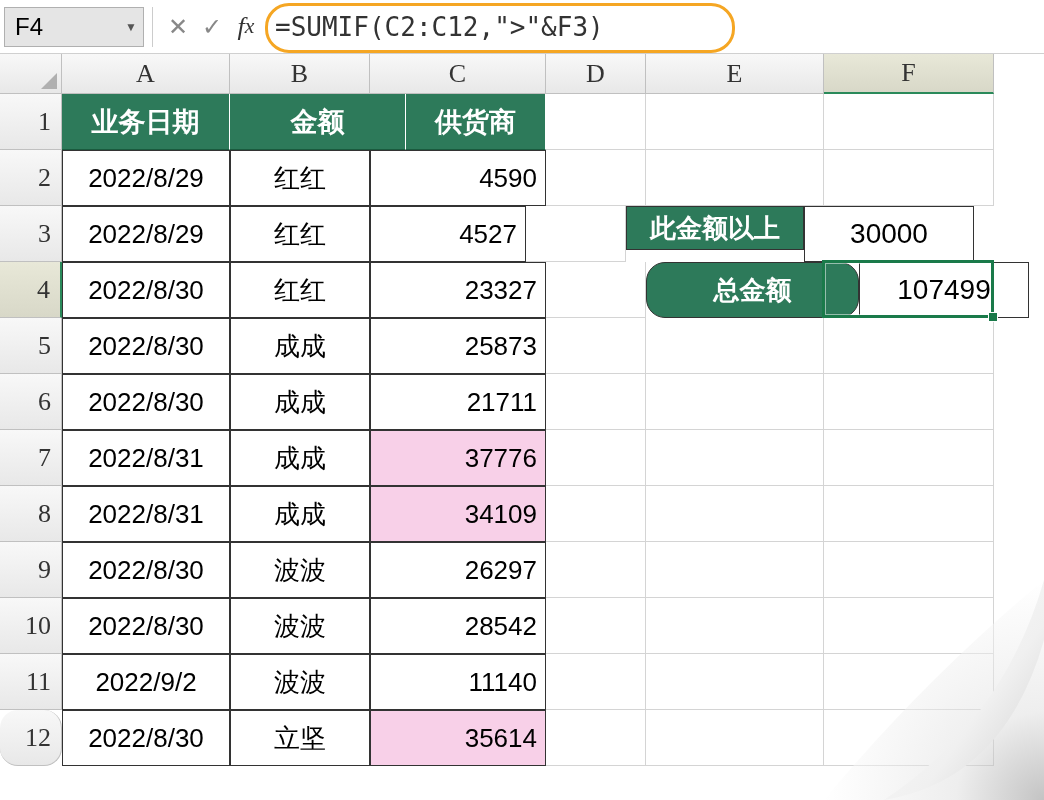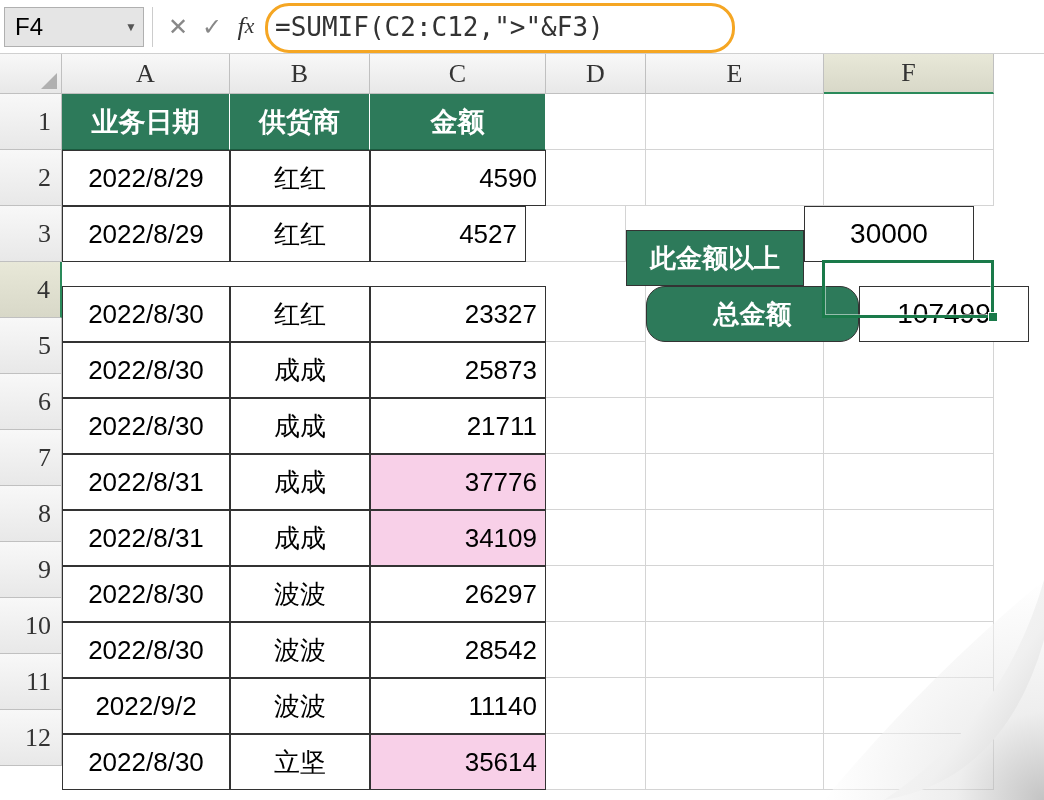--- a/index.html
+++ b/index.html
@@ -222,45 +222,45 @@
       <div class="row-header" style="height: 56px;">2</div>
       <div class="row-header" style="height: 56px;">3</div>
       <div class="row-header selected" style="height: 56px;">4</div>
       <div class="row-header" style="height: 56px;">5</div>
       <div class="row-header" style="height: 56px;">6</div>
       <div class="row-header" style="height: 56px;">7</div>
       <div class="row-header" style="height: 56px;">8</div>
       <div class="row-header" style="height: 56px;">9</div>
       <div class="row-header" style="height: 56px; padding-left: 37px;">10</div>
       <div class="row-header" style="height: 56px;">11</div>
-      <div class="row-header" style="height: 56px;">12</div>
+      <div class="row-header" style="height: 56px; border-radius: 18px;">12</div>
     </div>
   <div class="grid" id="grid">
       <div class="row">
         <div class="cell hdr-cell" style="width: 168px; height: 56px;">业务日期</div>
+        <div class="cell hdr-cell" style="width: 176px; height: 56px;">金额</div>
         <div class="cell hdr-cell" style="width: 140px; height: 56px;">供货商</div>
-        <div class="cell hdr-cell" style="width: 176px; height: 56px;">金额</div>
         <div class="cell " style="width: 100px; height: 56px;"></div>
         <div class="cell " style="width: 178px; height: 56px;"></div>
         <div class="cell " style="width: 170px; height: 56px;"></div>
       </div>
       <div class="row">
         <div class="cell bordered txt-center" style="width: 168px; height: 56px;">2022/8/29</div>
         <div class="cell bordered txt-center" style="width: 140px; height: 56px;">红红</div>
         <div class="cell bordered txt-right" style="width: 176px; height: 56px;">4590</div>
         <div class="cell " style="width: 100px; height: 56px;"></div>
         <div class="cell " style="width: 178px; height: 56px;"></div>
         <div class="cell " style="width: 170px; height: 56px;"></div>
       </div>
       <div class="row">
         <div class="cell bordered txt-center" style="width: 168px; height: 56px;">2022/8/29</div>
         <div class="cell bordered txt-center" style="width: 140px; height: 56px;">红红</div>
         <div class="cell bordered txt-right" style="width: 156px; height: 56px;">4527</div>
         <div class="cell " style="width: 100px; height: 56px;"></div>
-        <div class="cell side-label" style="width: 178px; height: 56px; margin-top: 24px;">此金额以上</div>
+        <div class="cell side-label" style="width: 178px; height: 44px;">此金额以上</div>
         <div class="cell side-val" style="width: 170px; height: 56px;">30000</div>
       </div>
       <div class="row">
         <div class="cell bordered txt-center" style="width: 168px; height: 56px;">2022/8/30</div>
         <div class="cell bordered txt-center" style="width: 140px; height: 56px;">红红</div>
         <div class="cell bordered txt-right" style="width: 176px; height: 56px;">23327</div>
         <div class="cell " style="width: 100px; height: 56px;"></div>
         <div class="cell side-label" style="width: 213px; height: 56px; border-radius: 19px;">总金额</div>
         <div class="cell side-val" style="width: 170px; height: 56px;">107499</div>
       </div>

